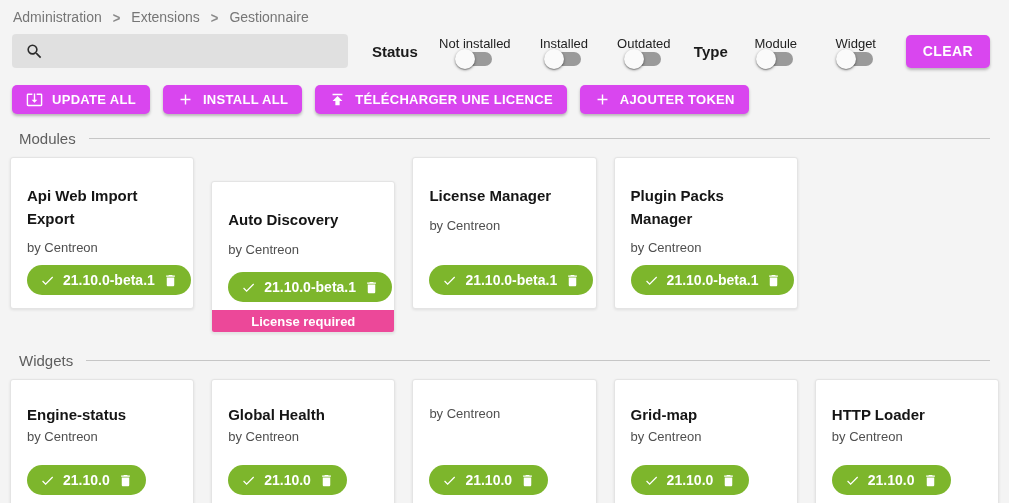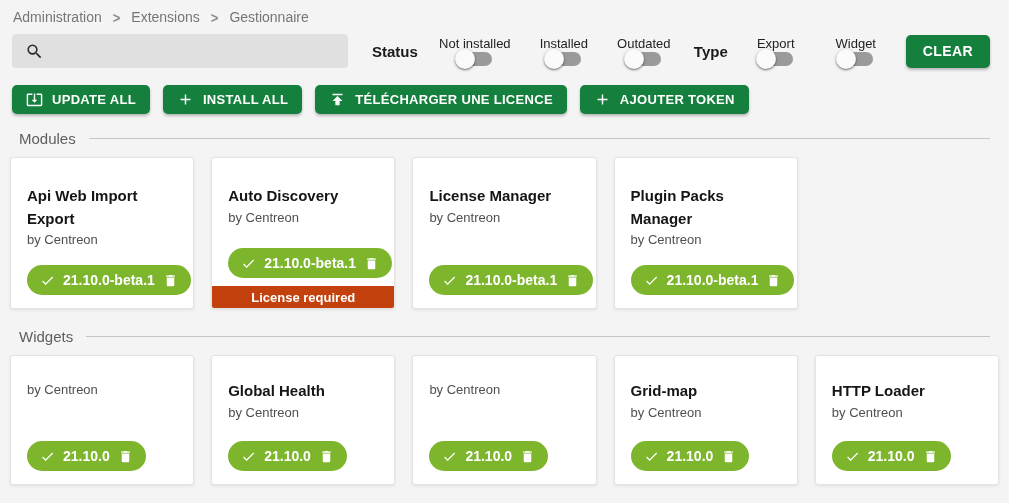--- a/index.html
+++ b/index.html
@@ -33,21 +33,21 @@
   .toggle-col.narrow { min-width: 64px; }
   .toggle-label { font-size: 13px; color: #222; margin-bottom: 1px; white-space: nowrap; }
   .switch { position: relative; width: 34px; height: 14px; display: inline-block; cursor: pointer; }
   .switch .track { position: absolute; inset: 0; background: #9a9a9a; border-radius: 7px; }
   .switch .knob {
     position: absolute; left: -3px; top: -3px; width: 20px; height: 20px;
     background: #fafafa; border-radius: 50%;
     box-shadow: 0 1px 3px rgba(0,0,0,.4), 0 1px 1px rgba(0,0,0,.24);
   }
   .btn {
-    background: #15803d; color: #fff; border: none; cursor: pointer;
+    background: #d946ef; color: #fff; border: none; cursor: pointer;
     font-family: "Liberation Sans", sans-serif; font-weight: bold;
     border-radius: 5px; display: inline-flex; align-items: center; justify-content: center;
     box-shadow: 0 2px 3px rgba(0,0,0,.25);
   }
   .clear-btn { margin-left: 18px; height: 33px; padding: 0 17px; font-size: 14px; letter-spacing: .4px; }
 
   
   .actions-row { display: flex; gap: 13px; padding: 11px 12px 7px; }
   .action-btn { height: 29px; padding: 0 14px; font-size: 13px; letter-spacing: .3px; gap: 9px; }
   .action-btn svg { width: 17px; height: 17px; }
@@ -58,36 +58,36 @@
   .section-rule { flex: 1; height: 1px; background: #c6c6c6; }
 
   
   .grid { display: grid; grid-template-columns: repeat(5, 1fr); gap: 17px; padding: 3px 10px 10px; }
   .card {
     background: #fff; border: 1px solid #e4e4e4; border-radius: 3px;
     box-shadow: 0 1px 3px rgba(0,0,0,.09);
     position: relative; display: flex; flex-direction: column;
     padding: 27px 16px 13px; overflow: hidden; cursor: pointer;
   }
-  .module-card { height: 152px; }
+  .module-card { height: 152px; gap: 8px; }
   .widget-card { height: 130px; padding-top: 24px; }
-  .card.has-banner { padding-bottom: 30px; }
+  .card.has-banner { padding-bottom: 30px; margin-top: 24px; }
   .card-title { font-size: 15px; font-weight: bold; color: #151515; line-height: 1.5; }
   .card-author { font-size: 13px; color: #4f4f4f; margin-top: 2px; }
   .chip {
     margin-top: auto; align-self: flex-start;
     background: #7db62c; border-radius: 16px; height: 30px;
     display: inline-flex; align-items: center; gap: 8px; padding: 0 13px;
     cursor: pointer;
   }
   .chip-version { color: #fff; font-size: 14px; font-weight: bold; white-space: nowrap; text-align: center; }
   .chip svg { width: 15px; height: 15px; }
   .banner {
     position: absolute; left: 0; right: 0; bottom: 0; height: 22px;
-    background: #c2410c; color: #fff; font-size: 13px; font-weight: bold;
+    background: #ec4899; color: #fff; font-size: 13px; font-weight: bold;
     display: flex; align-items: center; justify-content: center;
   }
 </style>
 </head>
 <body>
 
 <div class="breadcrumb">
   <span class="crumb">Administration</span>
   <span class="crumb-sep">&gt;</span>
   <span class="crumb">Extensions</span>
@@ -123,21 +123,21 @@
     <span class="toggle-label">Outdated</span>
     <span class="switch">
         <span class="track"></span>
         <span class="knob"></span>
       </span>
   </div>
 
   <span class="group-label type-label">Type</span>
 
   <div class="toggle-col narrow">
-    <span class="toggle-label">Export</span>
+    <span class="toggle-label">Module</span>
     <span class="switch">
         <span class="track"></span>
         <span class="knob"></span>
       </span>
   </div>
   <div class="toggle-col narrow">
     <span class="toggle-label">Widget</span>
     <span class="switch">
         <span class="track"></span>
         <span class="knob"></span>
@@ -238,20 +238,21 @@
   </div>
 </div>
 
 <div class="section-head">
   <span class="section-title">Widgets</span>
   <span class="section-rule"></span>
 </div>
 
 <div class="grid">
   <div class="card widget-card">
+    <div class="card-title">Engine-status</div>
     <div class="card-author">by Centreon</div>
     <div class="chip">
       <svg viewBox="0 0 24 24" fill="#fff">
           <path d="M9 16.2L4.8 12l-1.4 1.4L9 19 21 7l-1.4-1.4L9 16.2z"></path>
         </svg>
       <span class="chip-version">21.10.0</span>
       <svg viewBox="0 0 24 24" fill="#fff">
           <path d="M6 19c0 1.1.9 2 2 2h8c1.1 0 2-.9 2-2V7H6v12zM19 4h-3.5l-1-1h-5l-1 1H5v2h14V4z"></path>
         </svg>
     </div>

